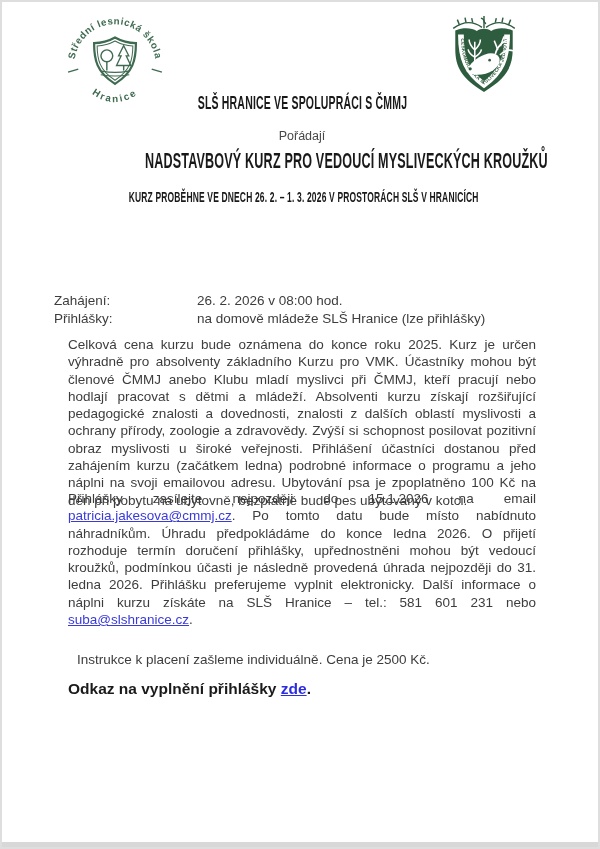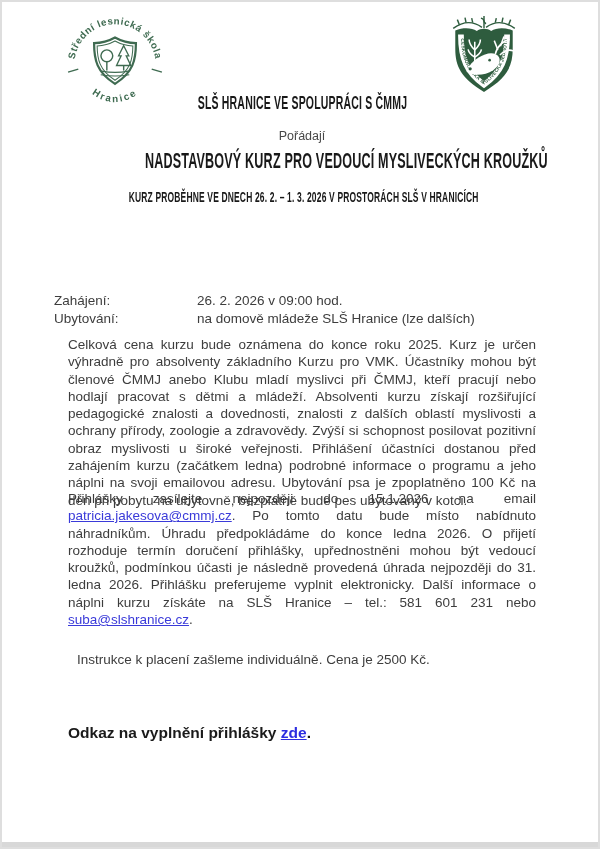--- a/index.html
+++ b/index.html
@@ -22,21 +22,21 @@
   .row-subheading .condensed{font-size:14.6px;transform:scaleX(.58);}
   .details{position:absolute;left:52px;top:244px;font-size:13.5px;line-height:17.5px;margin-top:46px;}
   .drow{display:flex;}
   .dlabel{width:143px;flex:0 0 143px;}
   p{position:absolute;margin:0;}
   .body{left:66px;width:468px;font-size:13.5px;line-height:17.3px;color:#3d3d3d;}
   .just{text-align:justify;}
   .p1{top:334px;}
   .p2{top:488px;}
   .p3{top:649px;margin-left:9px;}
-  .p4{left:66px;top:678px;width:500px;font-size:15.5px;font-weight:700;color:#1a1a1a;margin-top:44px;}
+  .p4{left:66px;top:678px;width:500px;font-size:15.5px;font-weight:700;color:#1a1a1a;}
   .p5{top:712px;}
   a.link{color:#3a3ad9;text-decoration:underline;cursor:pointer;}
   a.link-bold{color:#2d2de0;font-weight:700;text-decoration:underline;cursor:pointer;}
   svg text{font-family:"Liberation Sans","DejaVu Sans",sans-serif;}
 </style>
 </head>
 <body>
 
 <div class="page">
 
@@ -113,25 +113,25 @@
   <div class="t-row row-heading">
     <span class="condensed">NADSTAVBOVÝ KURZ PRO VEDOUCÍ MYSLIVECKÝCH KROUŽKŮ</span>
   </div>
   <div class="t-row row-subheading">
     <span class="condensed">KURZ PROBĚHNE VE DNECH 26. 2. – 1. 3. 2026 V PROSTORÁCH SLŠ V HRANICÍCH</span>
   </div>
 
   <div class="details">
     <div class="drow">
       <span class="dlabel">Zahájení:</span>
-      <span class="dvalue">26. 2. 2026 v 09:00 hod.</span>
+      <span class="dvalue">26. 2. 2026 v 08:00 hod.</span>
     </div>
     <div class="drow">
-      <span class="dlabel">Ubytování:</span>
-      <span class="dvalue">na domově mládeže SLŠ Hranice (lze dalších)</span>
+      <span class="dlabel">Přihlášky:</span>
+      <span class="dvalue">na domově mládeže SLŠ Hranice (lze přihlášky)</span>
     </div>
   </div>
 
   <p class="body just p1">Celková cena kurzu bude oznámena do konce roku 2025. Kurz je určen výhradně pro absolventy základního Kurzu pro VMK. Účastníky mohou být členové ČMMJ anebo Klubu mladí myslivci při ČMMJ, kteří pracují nebo hodlají pracovat s dětmi a mládeží. Absolventi kurzu získají rozšiřující pedagogické znalosti a dovednosti, znalosti z dalších oblastí myslivosti a ochrany přírody, zoologie a zdravovědy. Zvýší si schopnost posilovat pozitivní obraz myslivosti u široké veřejnosti. Přihlášení účastníci dostanou před zahájením kurzu (začátkem ledna) podrobné informace o programu a jeho náplni na svoji emailovou adresu. Ubytování psa je zpoplatněno 100 Kč na den při pobytu na ubytovně, bezplatně bude pes ubytovaný v kotci.</p>
 
   <p class="body just p2"><span>Přihlášky zasílejte nejpozději do 15.1.2026 na email </span><a class="link">patricia.jakesova@cmmj.cz</a><span>. Po tomto datu bude místo nabídnuto náhradníkům. Úhradu předpokládáme do konce ledna 2026. O přijetí rozhoduje termín doručení přihlášky, upřednostněni mohou být vedoucí kroužků, podmínkou účasti je následně provedená úhrada nejpozději do 31. ledna 2026. Přihlášku preferujeme vyplnit elektronicky. Další informace o náplni kurzu získáte na SLŠ Hranice – tel.: 581 601 231 nebo </span><a class="link">suba@slshranice.cz</a><span>.</span></p>
 
   <p class="body p3">Instrukce k placení zašleme individuálně. Cena je 2500 Kč.</p>
 
   <p class="p4"><span>Odkaz na vyplnění přihlášky </span><a class="link-bold">zde</a><span>.</span></p>

